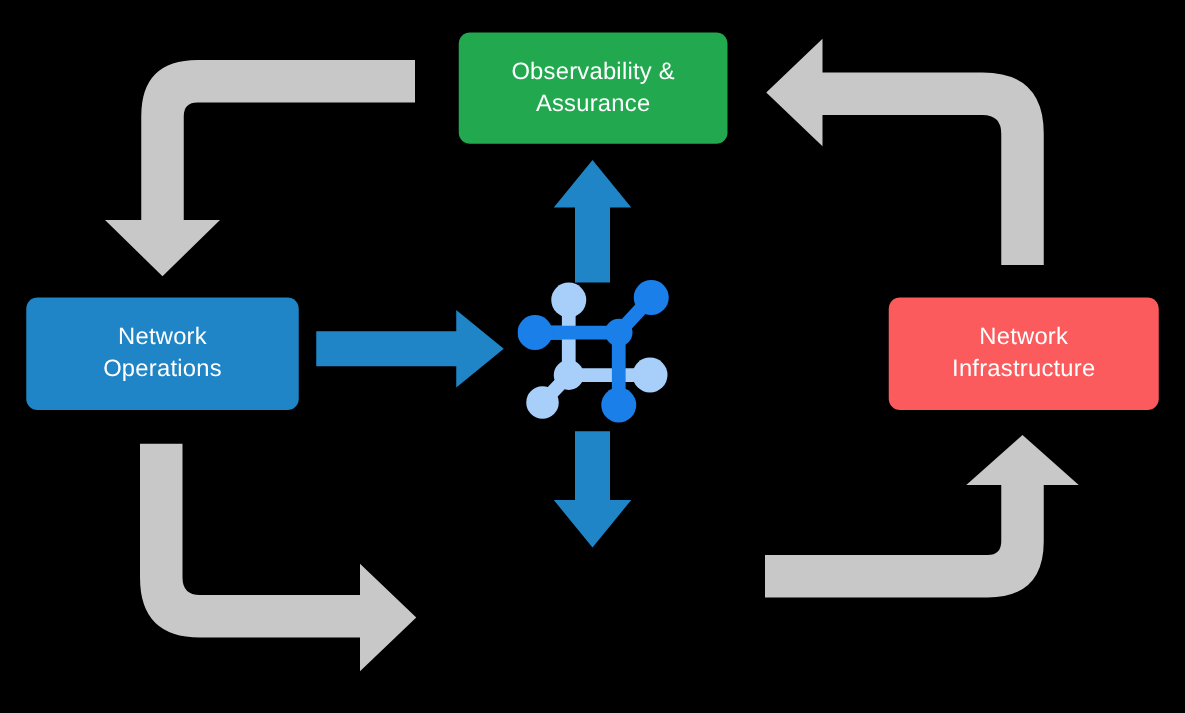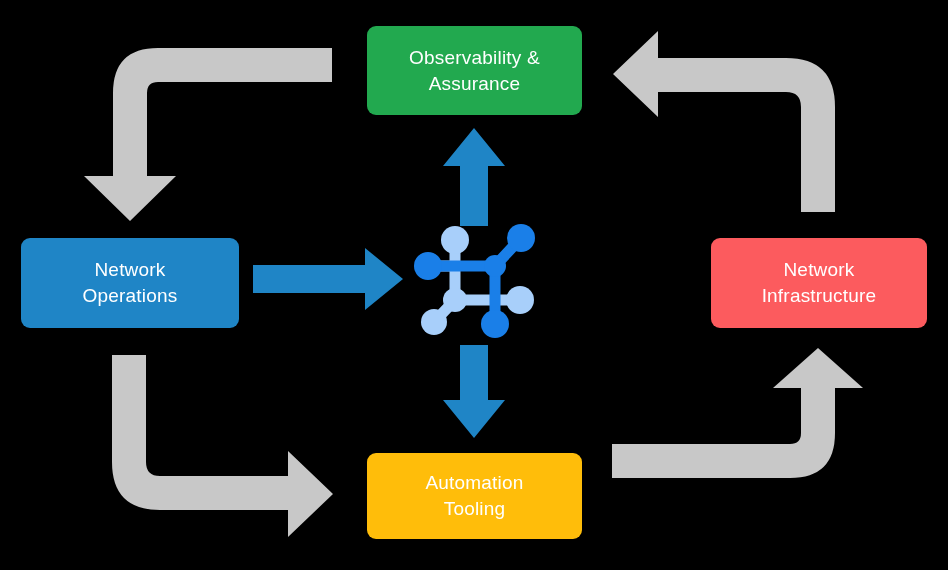--- a/index.html
+++ b/index.html
@@ -200,16 +200,14 @@
 
   <div class="node-box" id="box-observability">Observability &amp;
 Assurance</div>
 
   <div class="node-box" id="box-network-operations">Network
 Operations</div>
 
   <div class="node-box" id="box-network-infrastructure">Network
 Infrastructure</div>
 
-  <div class="node-box" id="box-automation-tooling">Automation
-Tooling</div>
 
 </div>
 
 </body></html>

